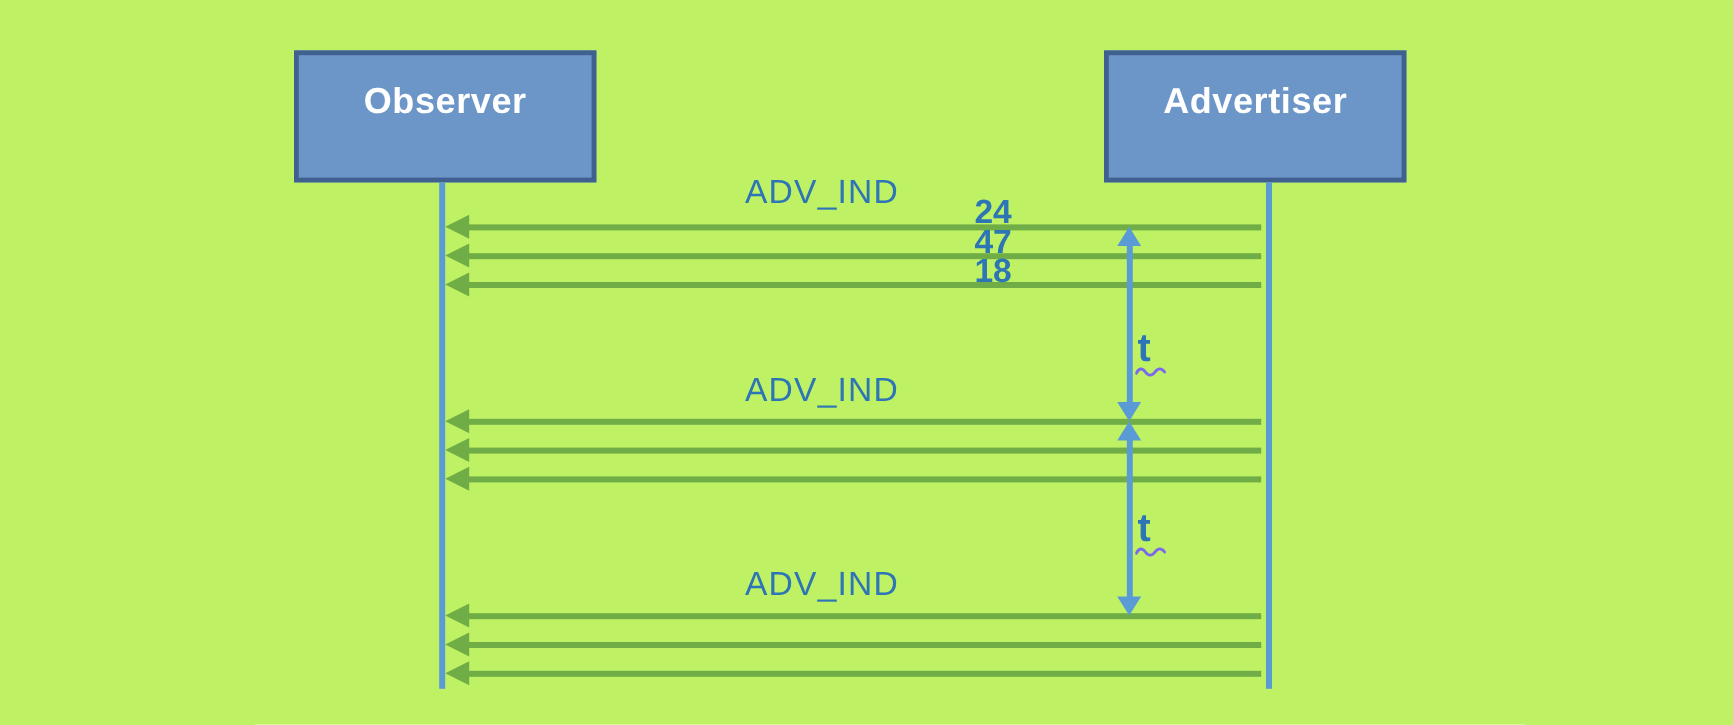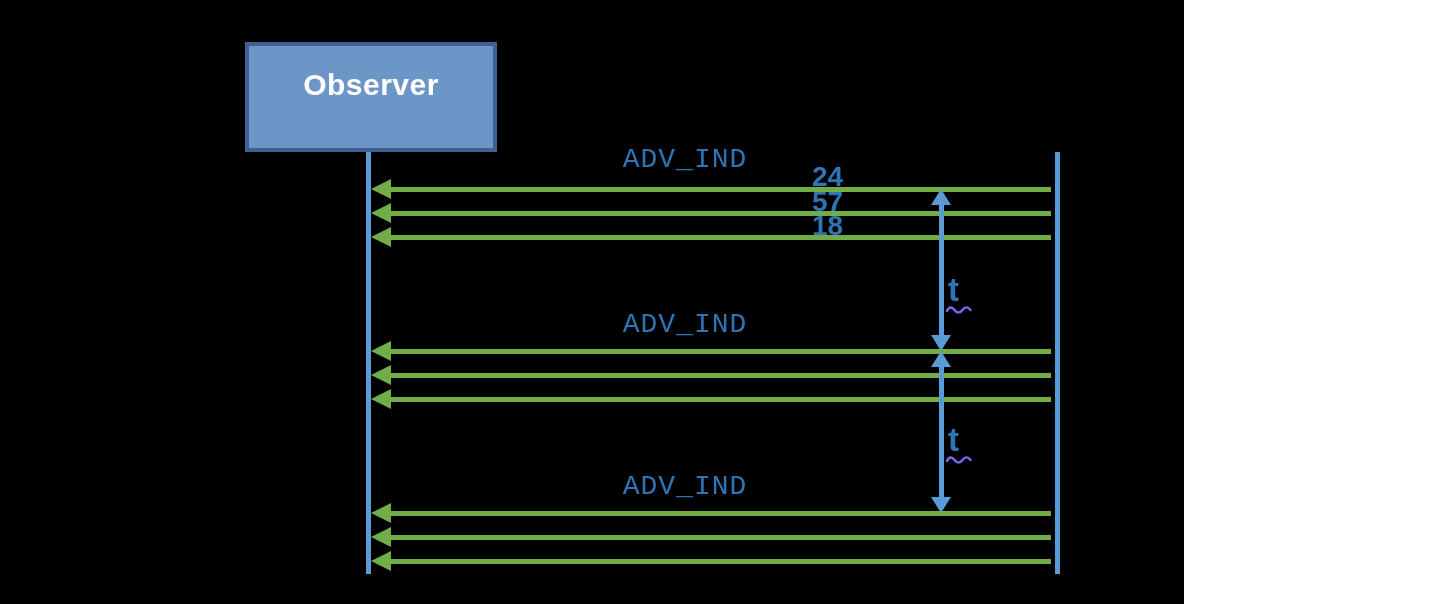--- a/index.html
+++ b/index.html
@@ -1,20 +1,20 @@
 <!DOCTYPE html>
 <html style="--box-fill: #6D96C8; --box-border: #40618F; --lifeline: #5B9BD5; --arrow-green: #70AD47; --label-blue: #2E75B6; --interval-arrow: #5B9BD5; --squiggle: #7B68EE;"><head>
 <meta charset="utf-8">
 <style>
   html, body { margin: 0; padding: 0; background: #ffffff; }
   .canvas {
     position: relative;
-    width: 1184px;
+    width: 1444px;
     height: 604px;
-    background: #000000;
+    background: #bef264;
     overflow: hidden;
     font-family: "Liberation Sans", sans-serif;
   }
 
   
   .pbox {
     position: absolute;
     top: 42px;
     width: 252px;
     height: 110px;
@@ -70,21 +70,20 @@
   
   .advlabel {
     position: absolute;
     left: 560px;
     width: 250px;
     text-align: center;
     font-size: 28px;
     letter-spacing: 1px;
     color: var(--label-blue, #2E75B6);
     line-height: 1.1;
-    font-family: Liberation Mono, monospace;
   }
 
   
   .chan {
     position: absolute;
     left: 812px;
     font-size: 28px;
     font-weight: bold;
     line-height: 1;
     color: var(--label-blue, #2E75B6);
@@ -137,20 +136,23 @@
   }
 </style>
 </head>
 <body>
 
 <div class="canvas">
 
   <div class="pbox" style="left:245px">
     <span>Observer</span>
   </div>
+  <div class="pbox" style="left:920px">
+    <span>Advertiser</span>
+  </div>
 
   <div class="lifeline" style="left:366px"></div>
   <div class="lifeline" style="left:1055px"></div>
 
   <div class="msg" style="top:179px">
     <span class="shaft"></span>
     <span class="head"></span>
   </div>
   <div class="msg" style="top:203px">
     <span class="shaft"></span>
@@ -185,21 +187,21 @@
   <div class="msg" style="top:551px">
     <span class="shaft"></span>
     <span class="head"></span>
   </div>
 
   <div class="advlabel" style="top:145px">ADV_IND</div>
   <div class="advlabel" style="top:310px">ADV_IND</div>
   <div class="advlabel" style="top:472px">ADV_IND</div>
 
   <div class="chan" style="top:163px">24</div>
-  <div class="chan" style="top:188px">57</div>
+  <div class="chan" style="top:188px">47</div>
   <div class="chan" style="top:212px">18</div>
 
   <div class="ivl" style="top:189px">
     <span class="up"></span>
     <span class="vline"></span>
     <span class="down"></span>
   </div>
   <div class="ivl" style="top:351px">
     <span class="up"></span>
     <span class="vline"></span>

